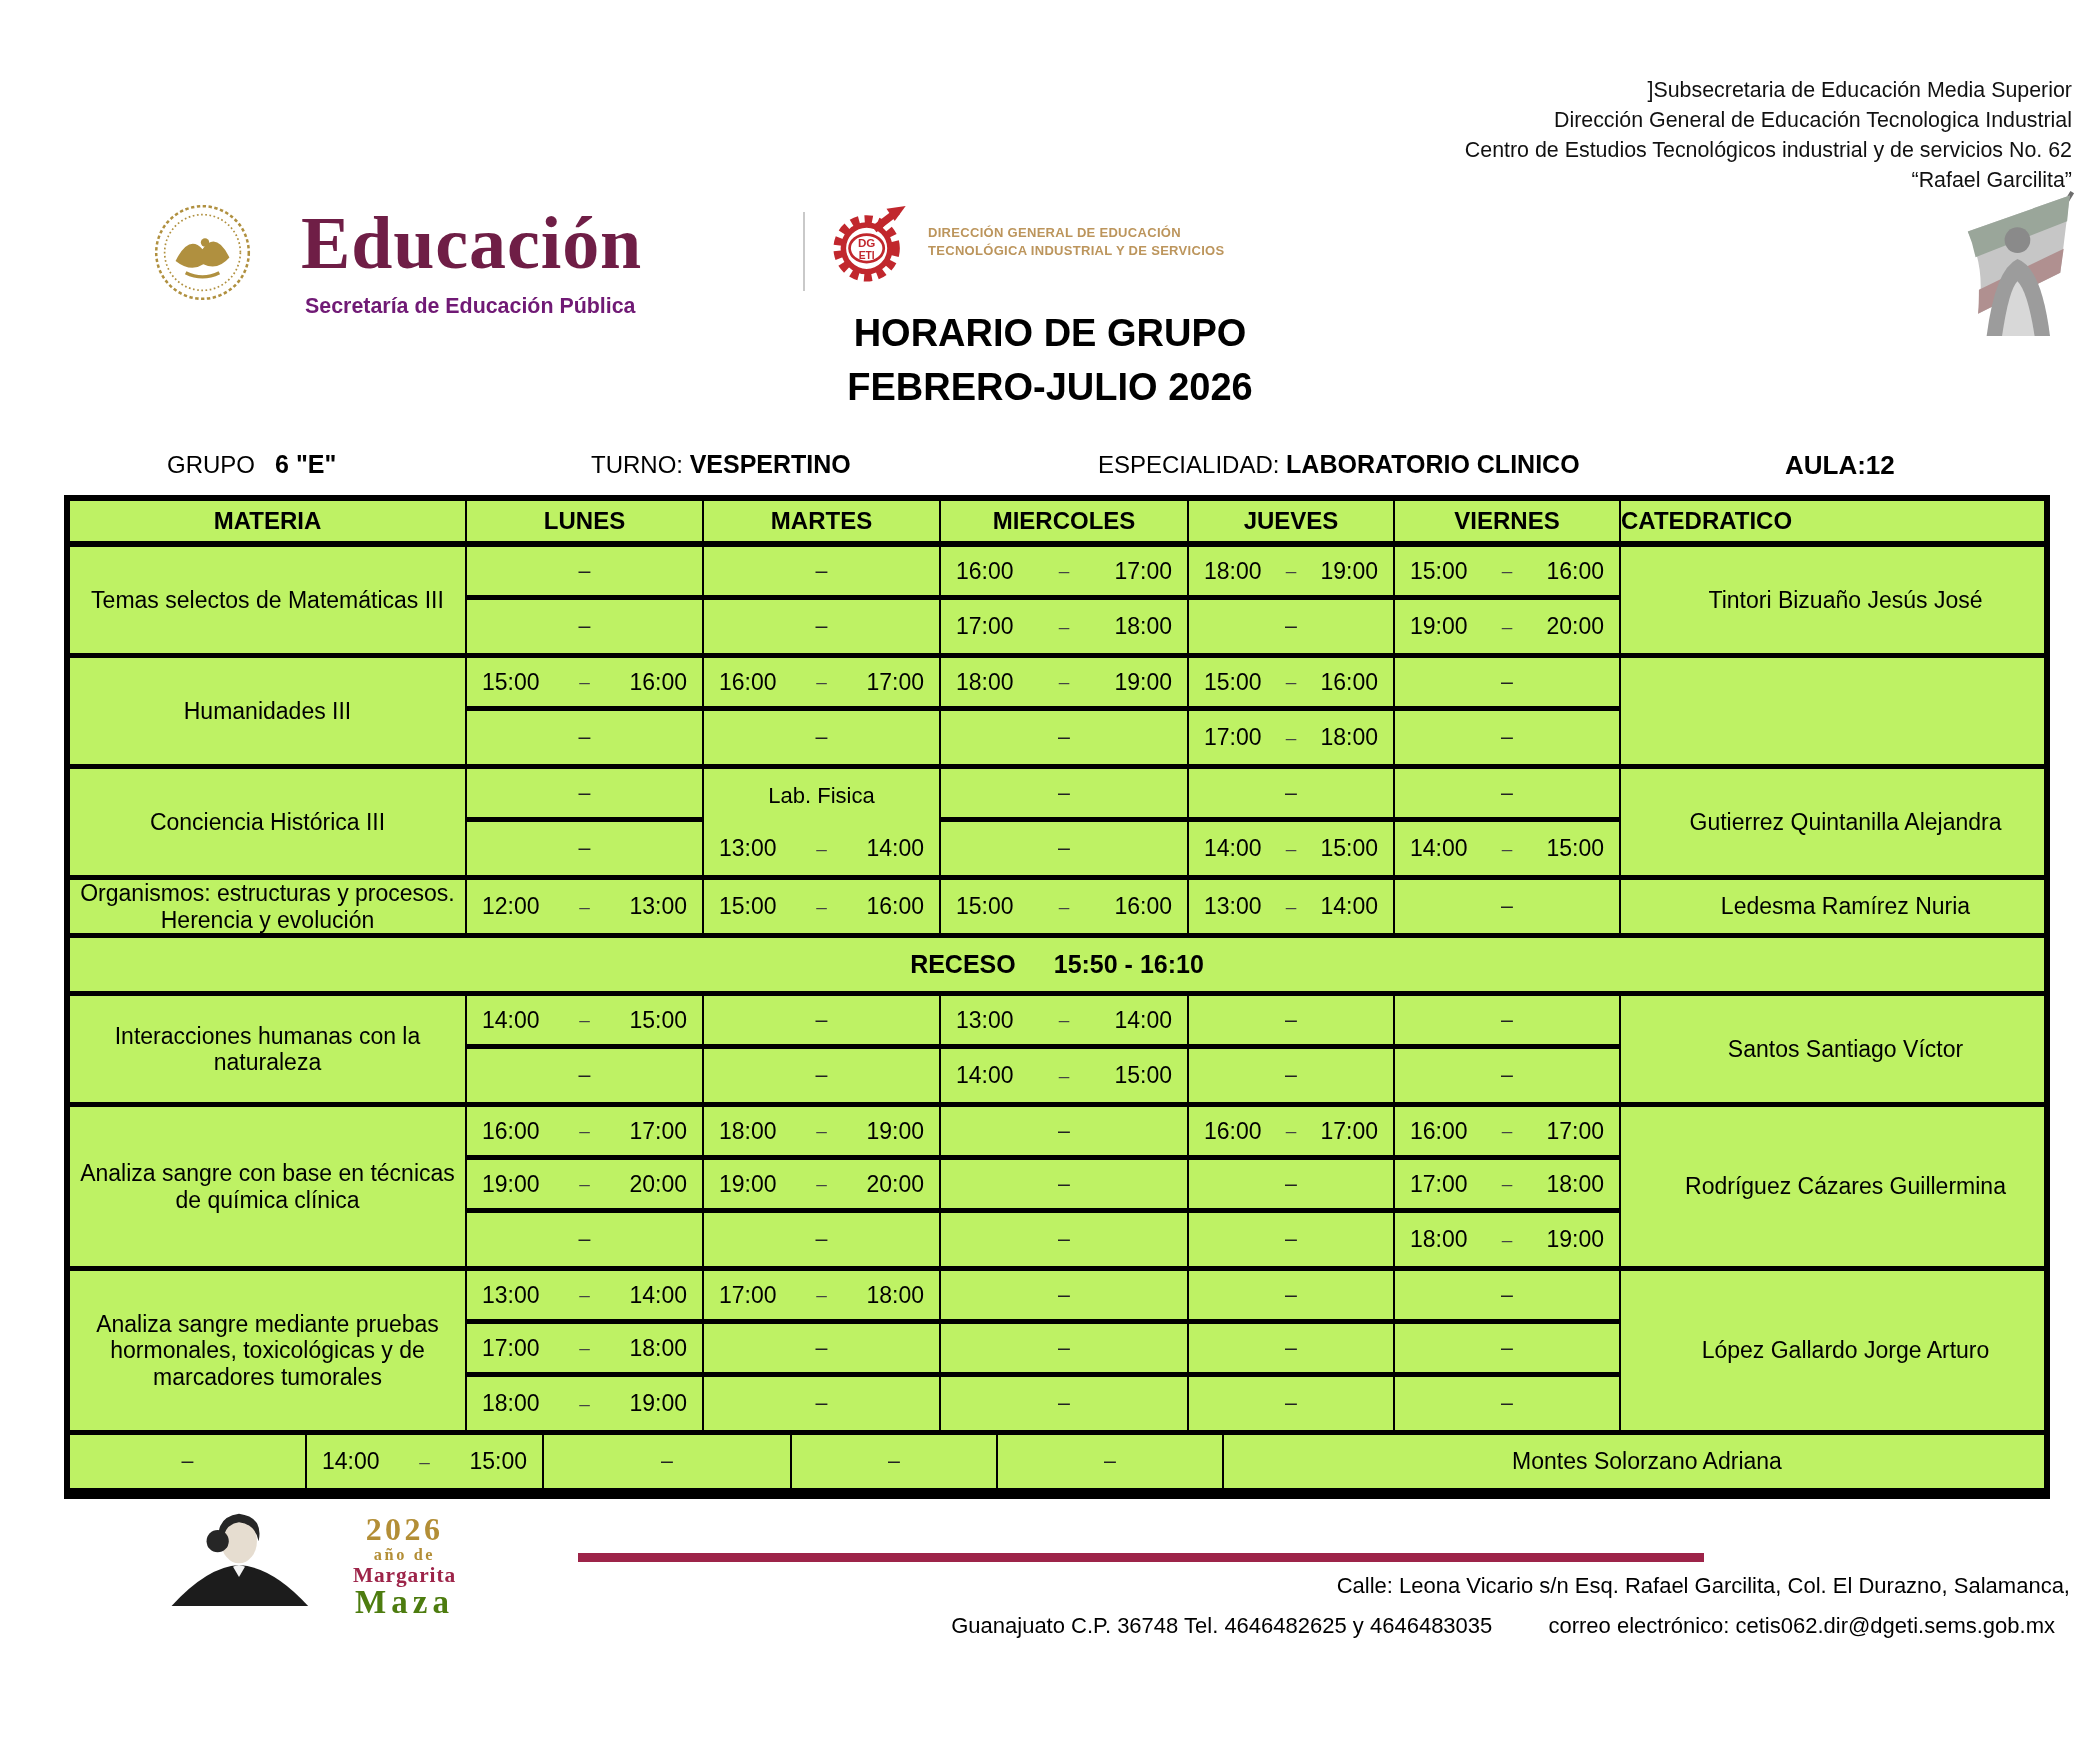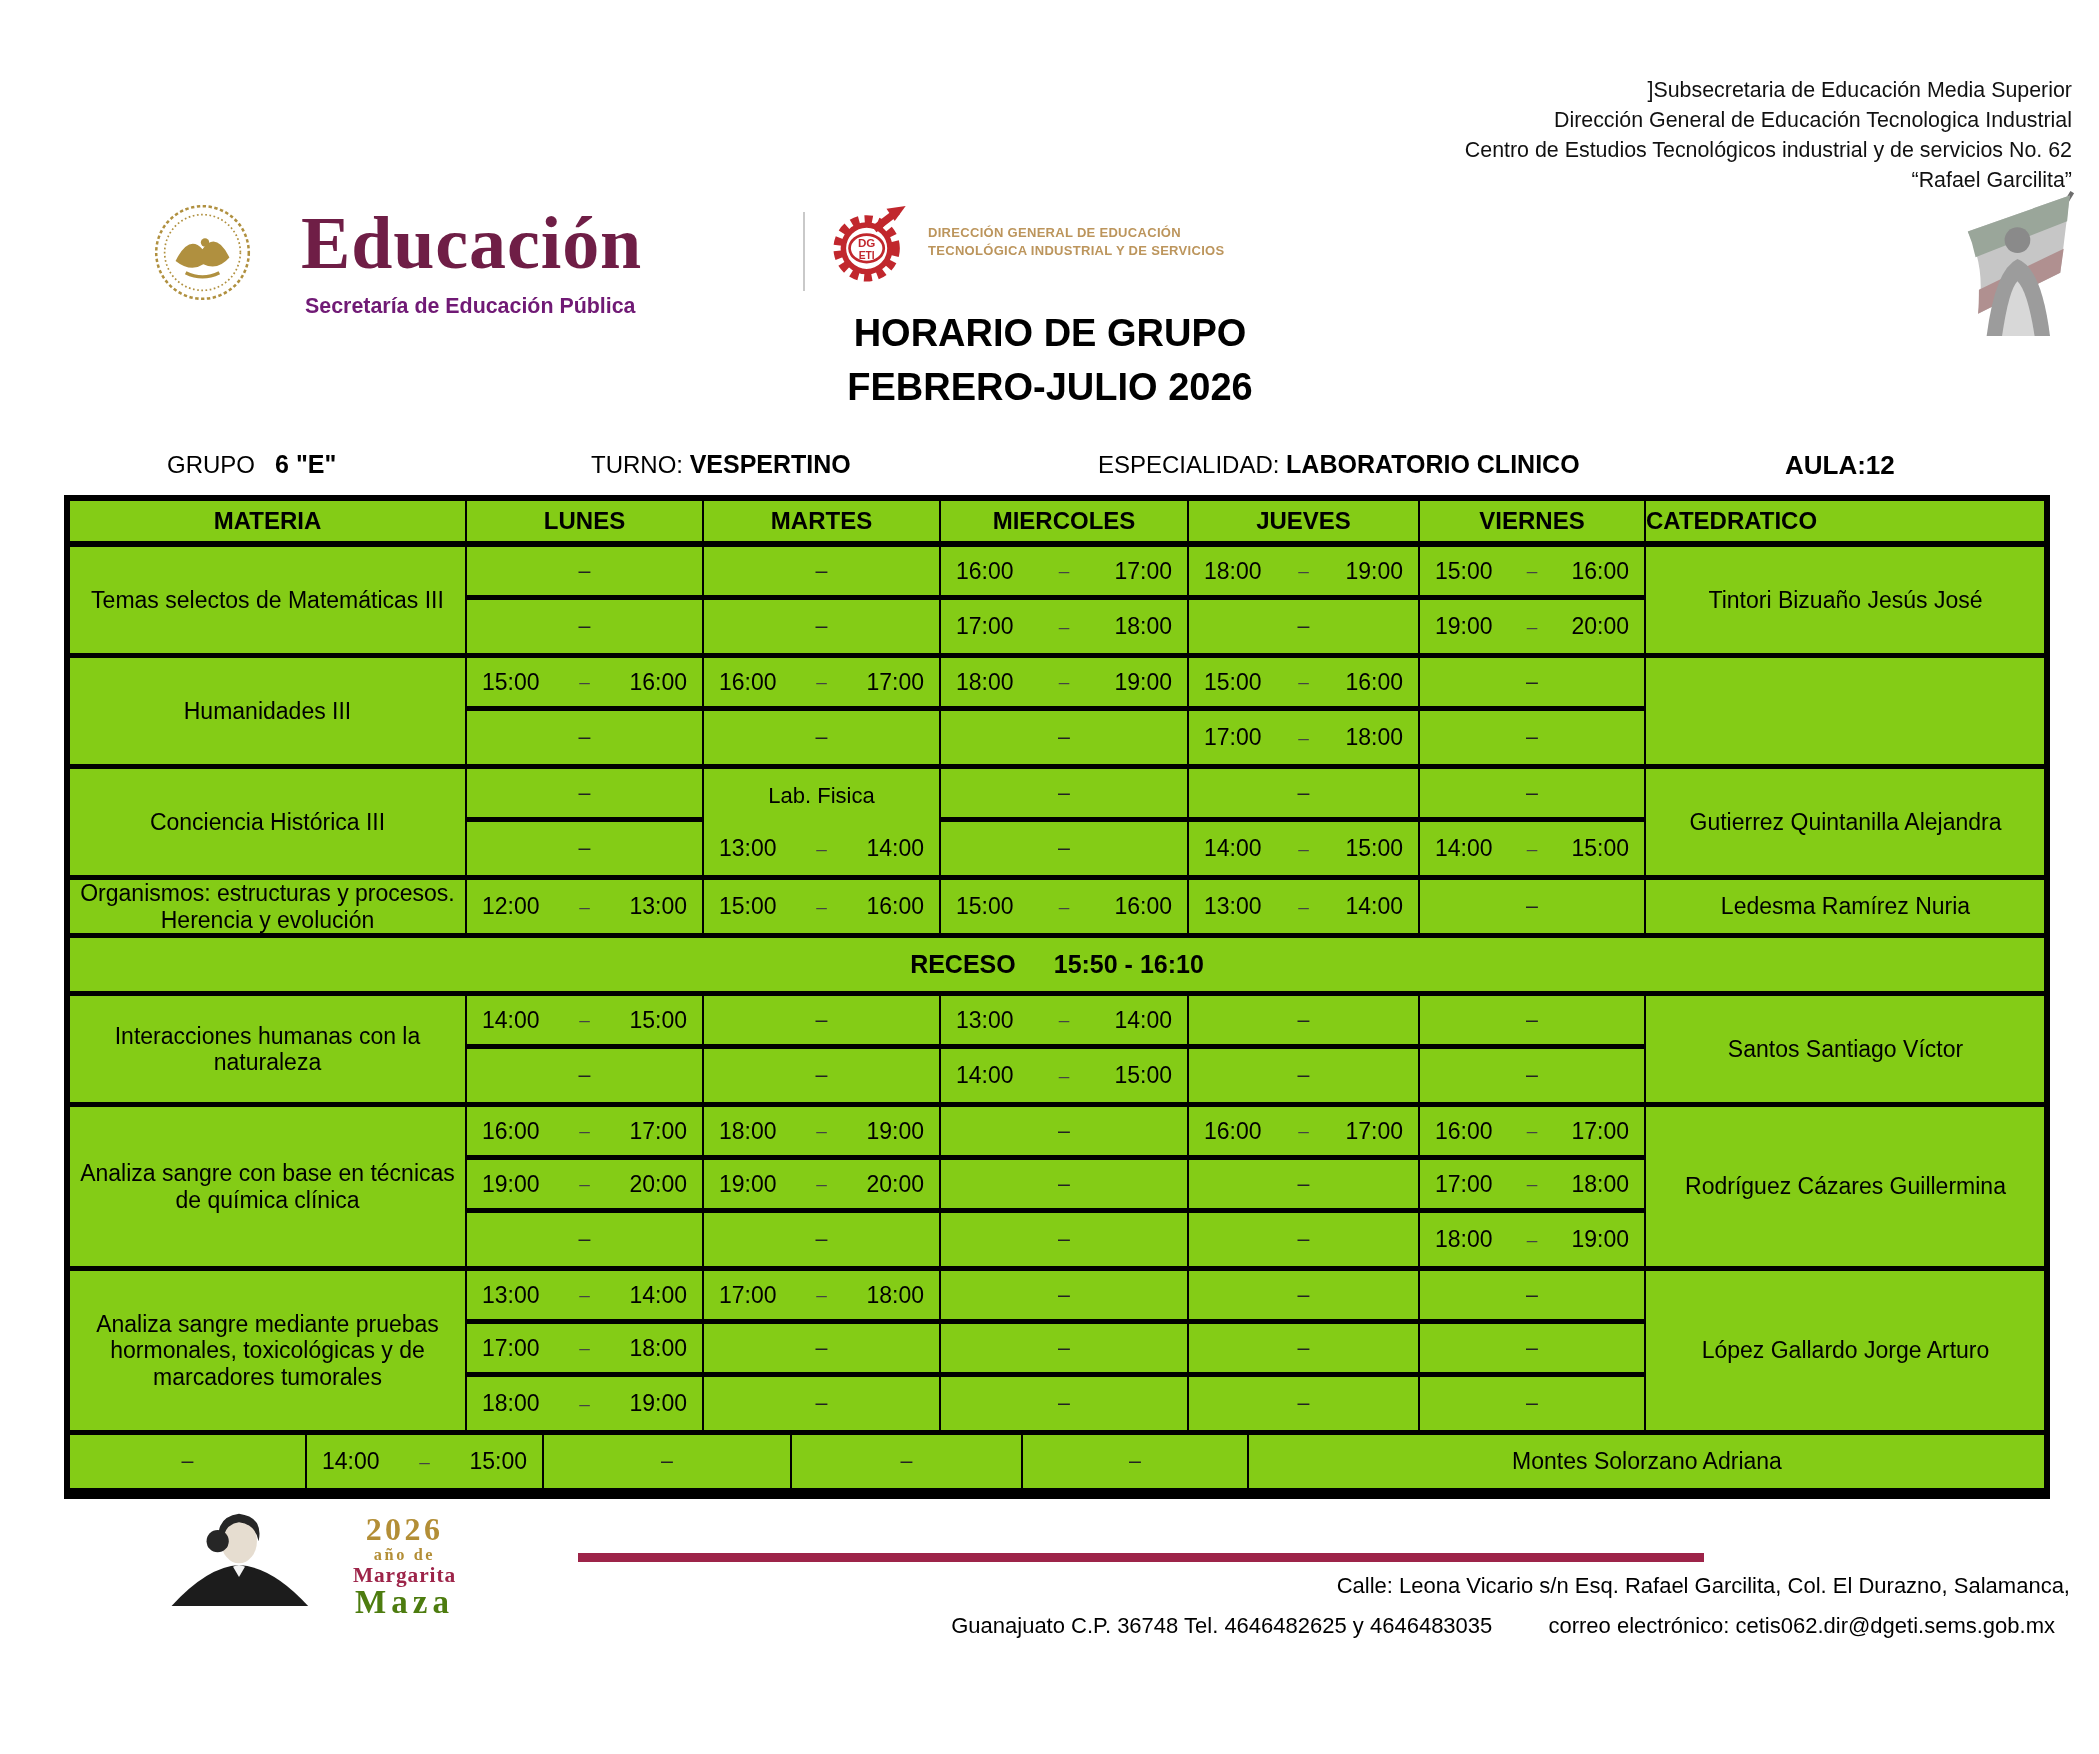--- a/index.html
+++ b/index.html
@@ -26,25 +26,25 @@
   .info{top:450px;font-size:24px;white-space:nowrap}
   .info .lbl{font-weight:normal}
   .info .val{font-weight:bold;font-size:25px}
   #info-grupo{left:167px}
   #info-turno{left:591px}
   #info-esp{left:1098px;width:548px;overflow:hidden}
   #info-aula{left:1785px}
   #info-aula .val{font-size:26px}
 
   
-  #table-root{left:64px;top:495px;width:1986px;border:6px solid #000;background:#84cc16}
+  #table-root{left:64px;top:495px;width:1986px;border:6px solid #000;background:#bef264}
   .t-header{display:flex;height:46px;border-bottom:6px solid #000}
   .t-hcell{font-weight:bold;font-size:24px;display:flex;align-items:center;justify-content:center;border-right:2.6px solid #000}
   .t-hcell:last-child{border-right:none}
-  .c0{width:397px}.c1{width:237px}.c2{width:237px}.c3{width:248px}.c4{width:231px}.c5{width:226px}
+  .c0{width:397px}.c1{width:237px}.c2{width:237px}.c3{width:248px}.c4{width:206px}.c5{width:226px}
   .t-group{display:flex;border-bottom:5.1px solid #000}
   .t-subject{width:397px;border-right:2.6px solid #000;display:flex;align-items:center;justify-content:center;text-align:center;font-size:23px;line-height:26.5px;padding:0 6.8px;overflow:hidden}
   .t-days{width:1180px;display:flex;flex-direction:column}
   .t-subrow{display:flex;height:53px}
   .t-daycell{border-right:2.6px solid #000;display:flex;align-items:center;justify-content:center;font-size:22px}
   .t-daycell.divide{border-bottom:5.1px solid #000}
   .t-daycell.time{justify-content:space-between;padding:0 15px}
   .t-daycell .dash{font-size:21.4px;color:#222}
   .ts,.te{font-size:23px}
   .tsep{font-size:19px;color:#444}

